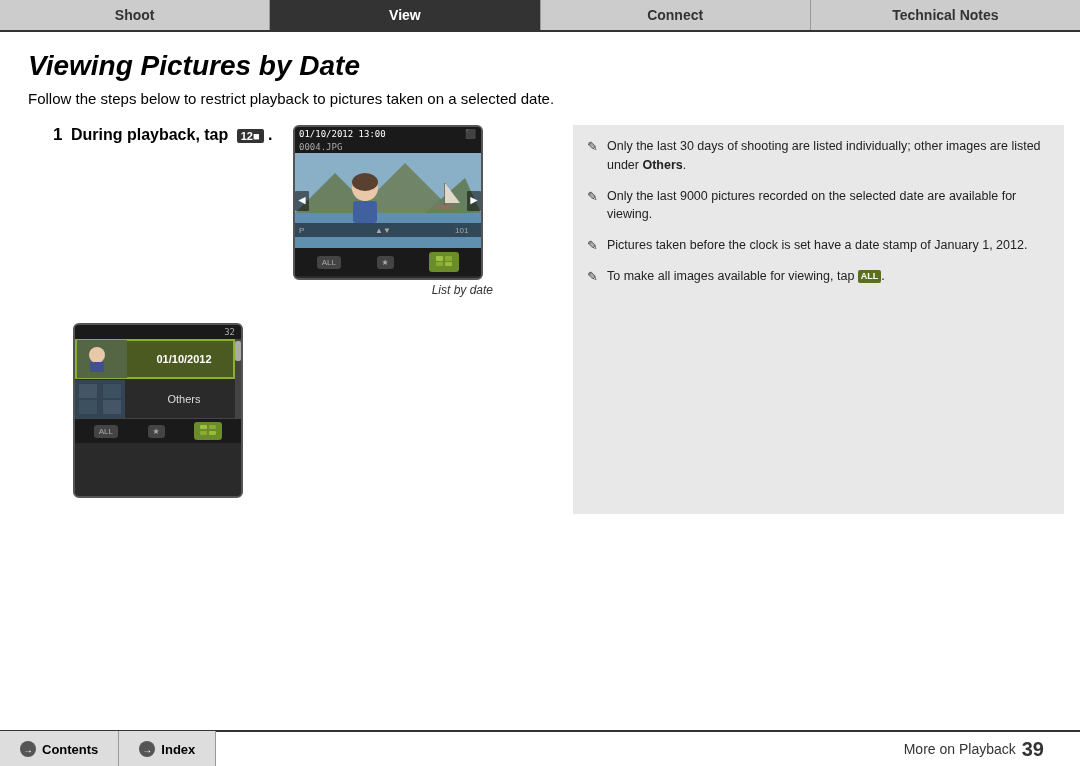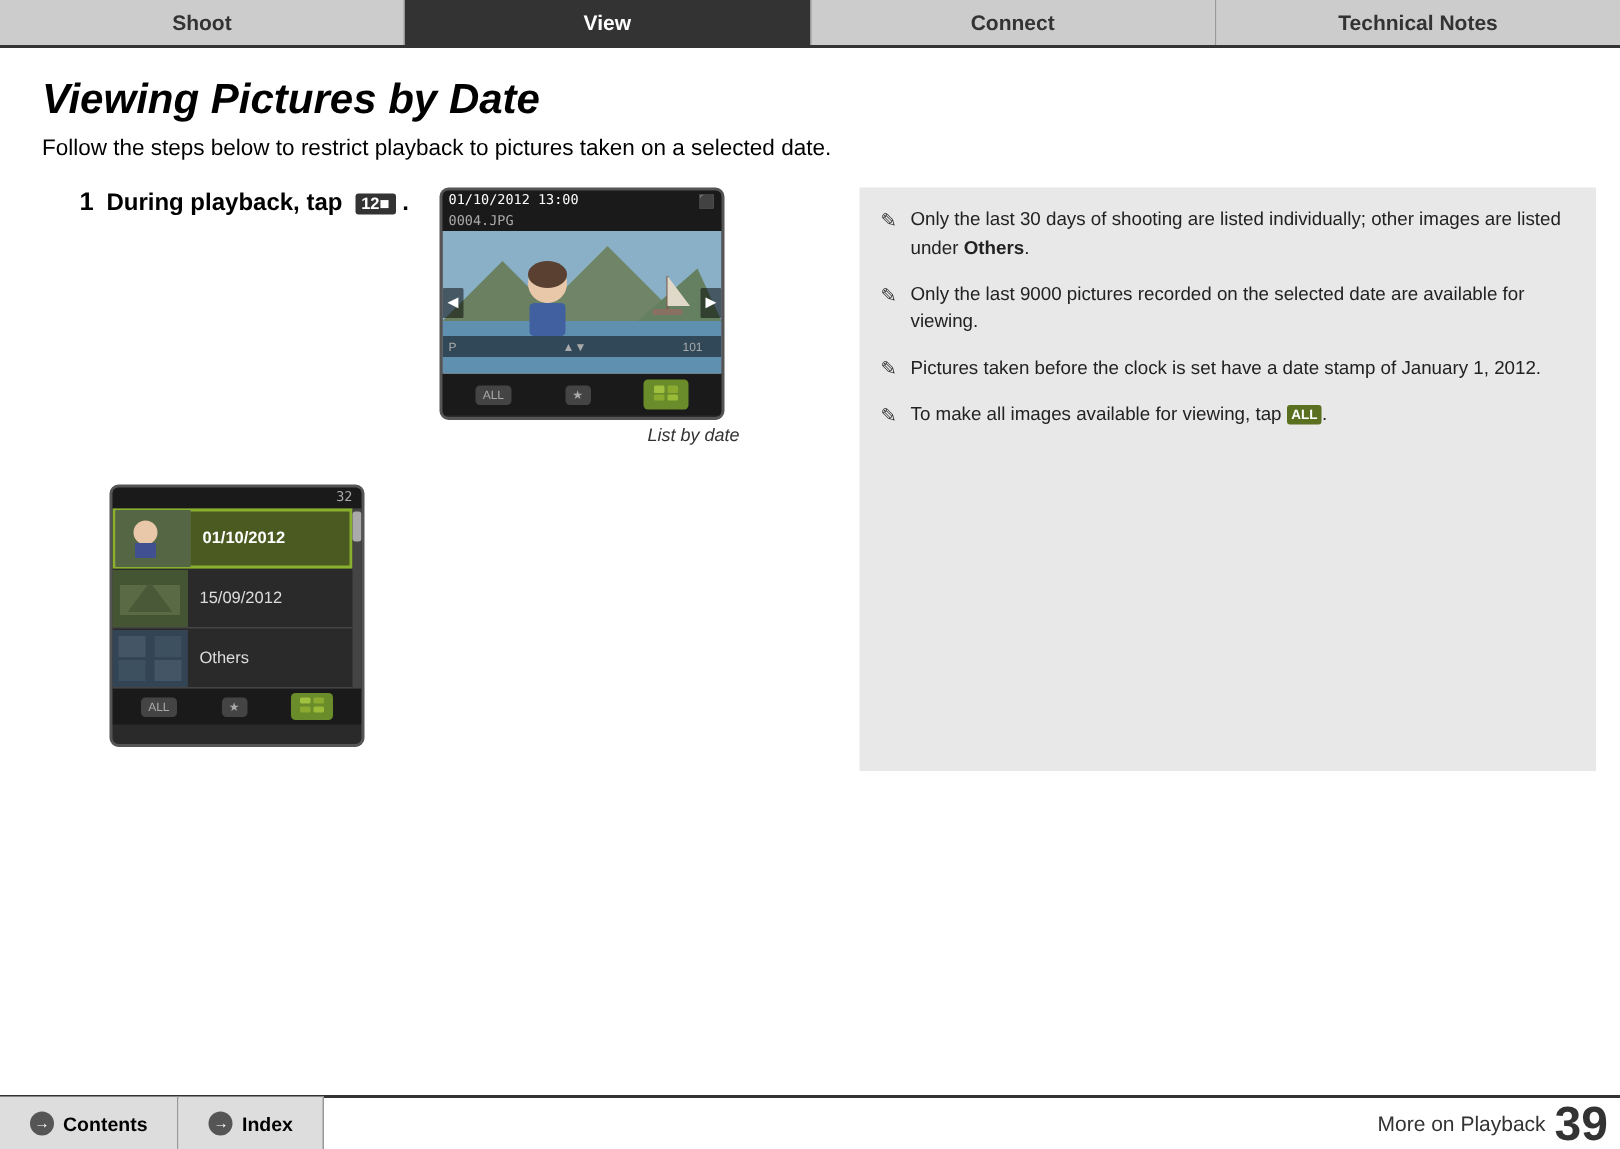--- a/index.html
+++ b/index.html
@@ -227,21 +227,21 @@
     .date-thumb-3 {
       background: #445566;
     }
 
     .date-label {
       color: #ddd;
       font-size: 11px;
       font-family: Arial, sans-serif;
       padding-left: 8px;
       flex: 1;
-      text-align: left;
+      text-align: center;
     }
 
     .date-row.selected .date-label {
       color: #fff;
       font-weight: bold;
     }
 
     .screen2-toolbar {
       background: #1a1a1a;
       height: 24px;
@@ -347,28 +347,28 @@
       justify-content: center;
       color: white;
       font-size: 10px;
     }
 
     .footer-right {
       flex: 1;
       display: flex;
       align-items: center;
       justify-content: flex-end;
-      padding-right: 8px;
+      padding-right: 36px;
       font-family: Arial, sans-serif;
       font-size: 14px;
       color: #333;
     }
 
     .page-number {
-      font-size: 32px;
+      font-size: 20px;
       font-weight: bold;
       margin-left: 6px;
     }
 
     
     .scrollbar-area {
       width: 6px;
       background: #444;
       display: flex;
       flex-direction: column;
@@ -505,30 +505,20 @@
                     
                     <svg width="50" height="38" viewBox="0 0 50 38">
                       <rect width="50" height="38" fill="#556644"></rect>
                       <circle cx="20" cy="15" r="8" fill="#e8c8a8"></circle>
                       <rect x="13" y="22" width="14" height="10" fill="#405090"></rect>
                     </svg>
                   </div>
                   <span class="date-label">01/10/2012</span>
                 </div>
 
-                <div class="date-row">
-                  <div class="date-thumb date-thumb-2">
-                    <svg width="50" height="38" viewBox="0 0 50 38">
-                      <rect width="50" height="38" fill="#445533"></rect>
-                      <rect x="5" y="10" width="40" height="20" fill="#5a6a45"></rect>
-                      <polygon points="10,28 25,8 40,28" fill="#4a5a38"></polygon>
-                    </svg>
-                  </div>
-                  <span class="date-label">15/09/2012</span>
-                </div>
 
                 <div class="date-row">
                   <div class="date-thumb date-thumb-3">
                     <svg width="50" height="38" viewBox="0 0 50 38">
                       <rect width="50" height="38" fill="#334455"></rect>
                       <rect x="4" y="4" width="18" height="14" fill="#445566"></rect>
                       <rect x="28" y="4" width="18" height="14" fill="#3d5060"></rect>
                       <rect x="4" y="20" width="18" height="14" fill="#3d5060"></rect>
                       <rect x="28" y="20" width="18" height="14" fill="#445566"></rect>
                     </svg>

